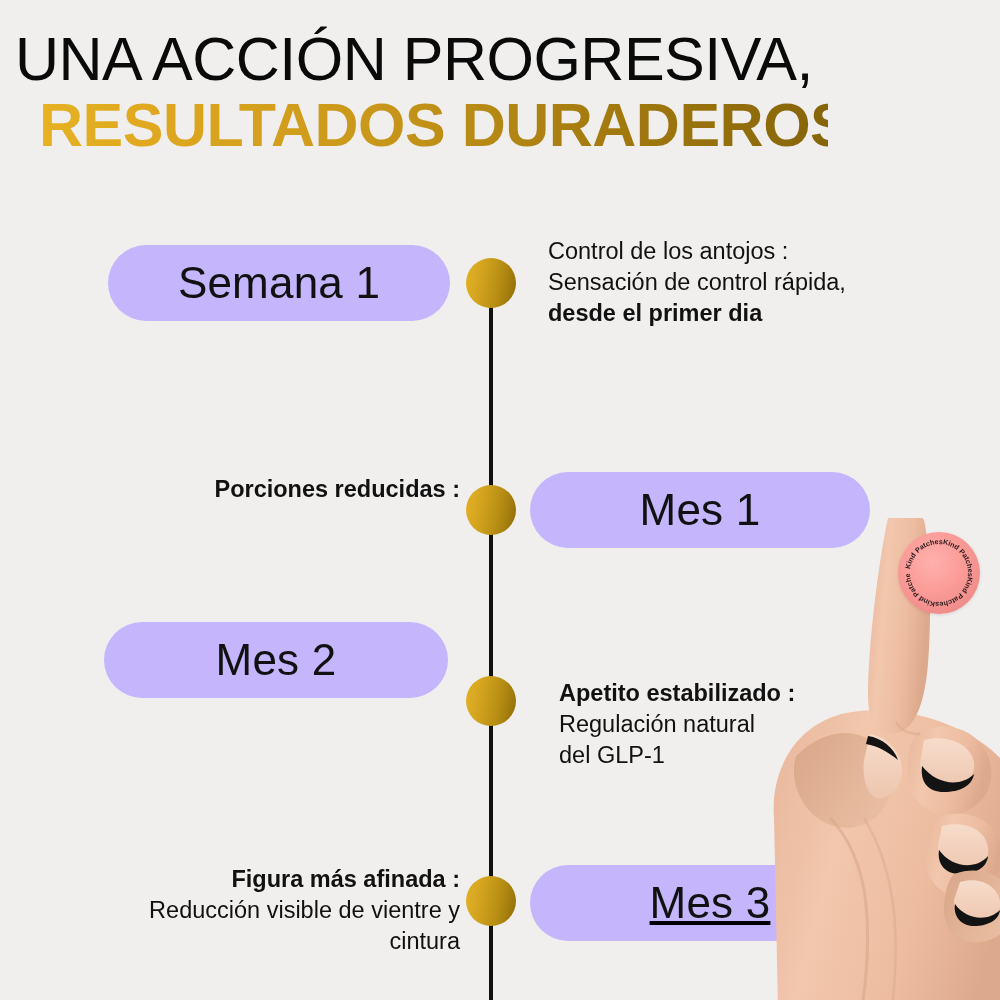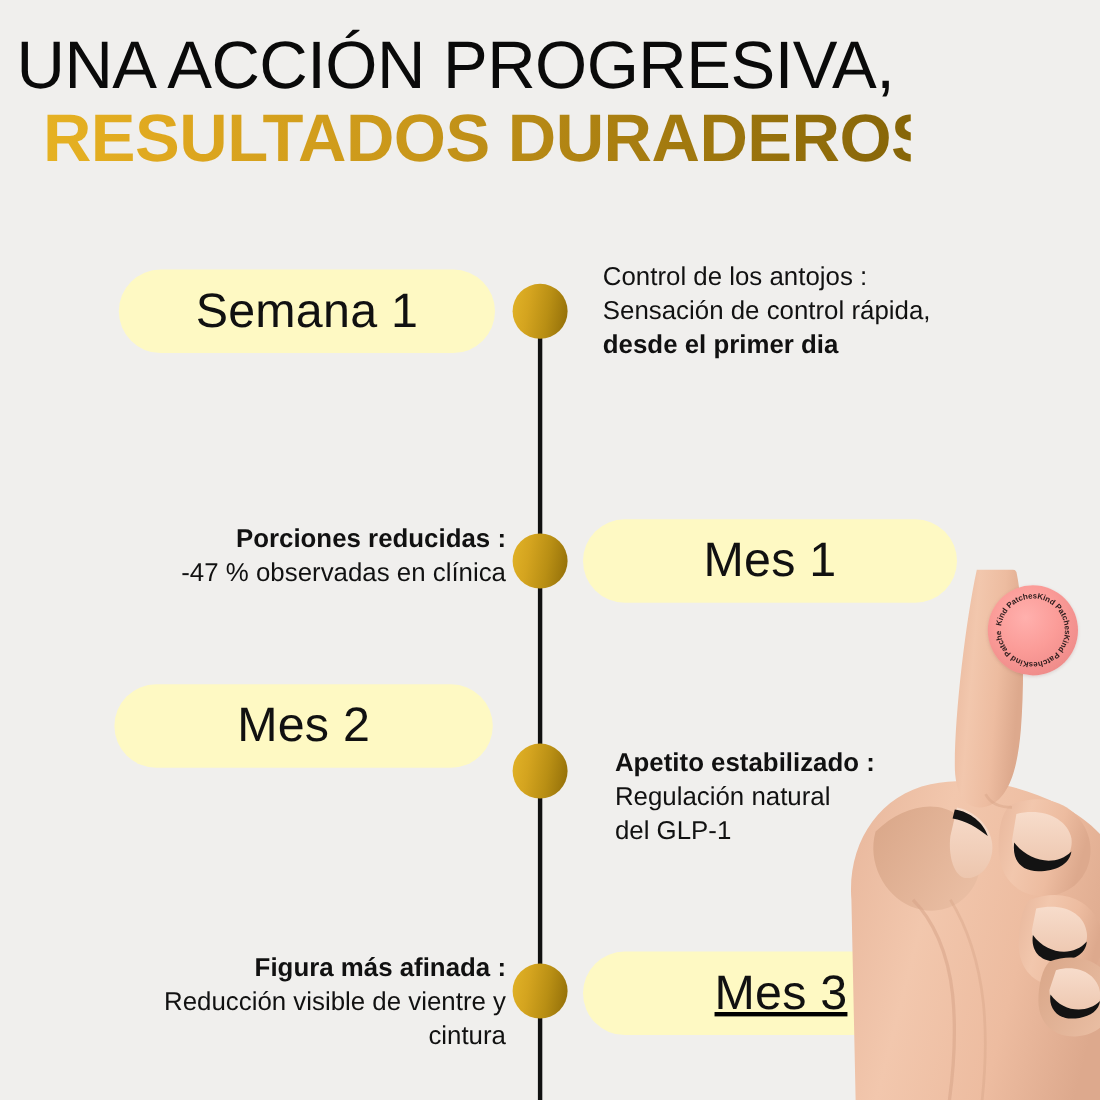--- a/index.html
+++ b/index.html
@@ -66,21 +66,21 @@
     position: absolute;
     width: 50px;
     height: 50px;
     border-radius: 50%;
     left: 466px;
     background-image: linear-gradient(100deg, #e2b327 0%, #d4a41f 30%, #b98f14 62%, #8f6c08 100%);
     z-index: 3;
   }
   .pill {
     position: absolute;
-    background: #fef9c3;
+    background: #c4b5fd;
     border-radius: 40px;
     display: flex;
     align-items: center;
     justify-content: center;
     height: 76px;
     z-index: 2;
   }
   .pill-label {
     font-family: "Liberation Sans", sans-serif;
     font-size: 44px;
@@ -170,21 +170,20 @@
     <span class="pill-label">Semana 1</span>
   </div>
   <div class="desc desc-right" id="desc-semana1">
     <div>Control de los antojos :</div>
     <div>Sensación de control rápida,</div>
     <div class="lead">desde el primer dia</div>
   </div>
 
   <div class="desc desc-left" id="desc-mes1">
     <div class="lead">Porciones reducidas :</div>
-    <div>-47 % observadas en clínica</div>
   </div>
   <div class="pill" id="pill-mes1">
     <span class="pill-label">Mes 1</span>
   </div>
 
   <div class="pill" id="pill-mes2">
     <span class="pill-label">Mes 2</span>
   </div>
   <div class="desc desc-right" id="desc-mes2">
     <div class="lead">Apetito estabilizado :</div>

